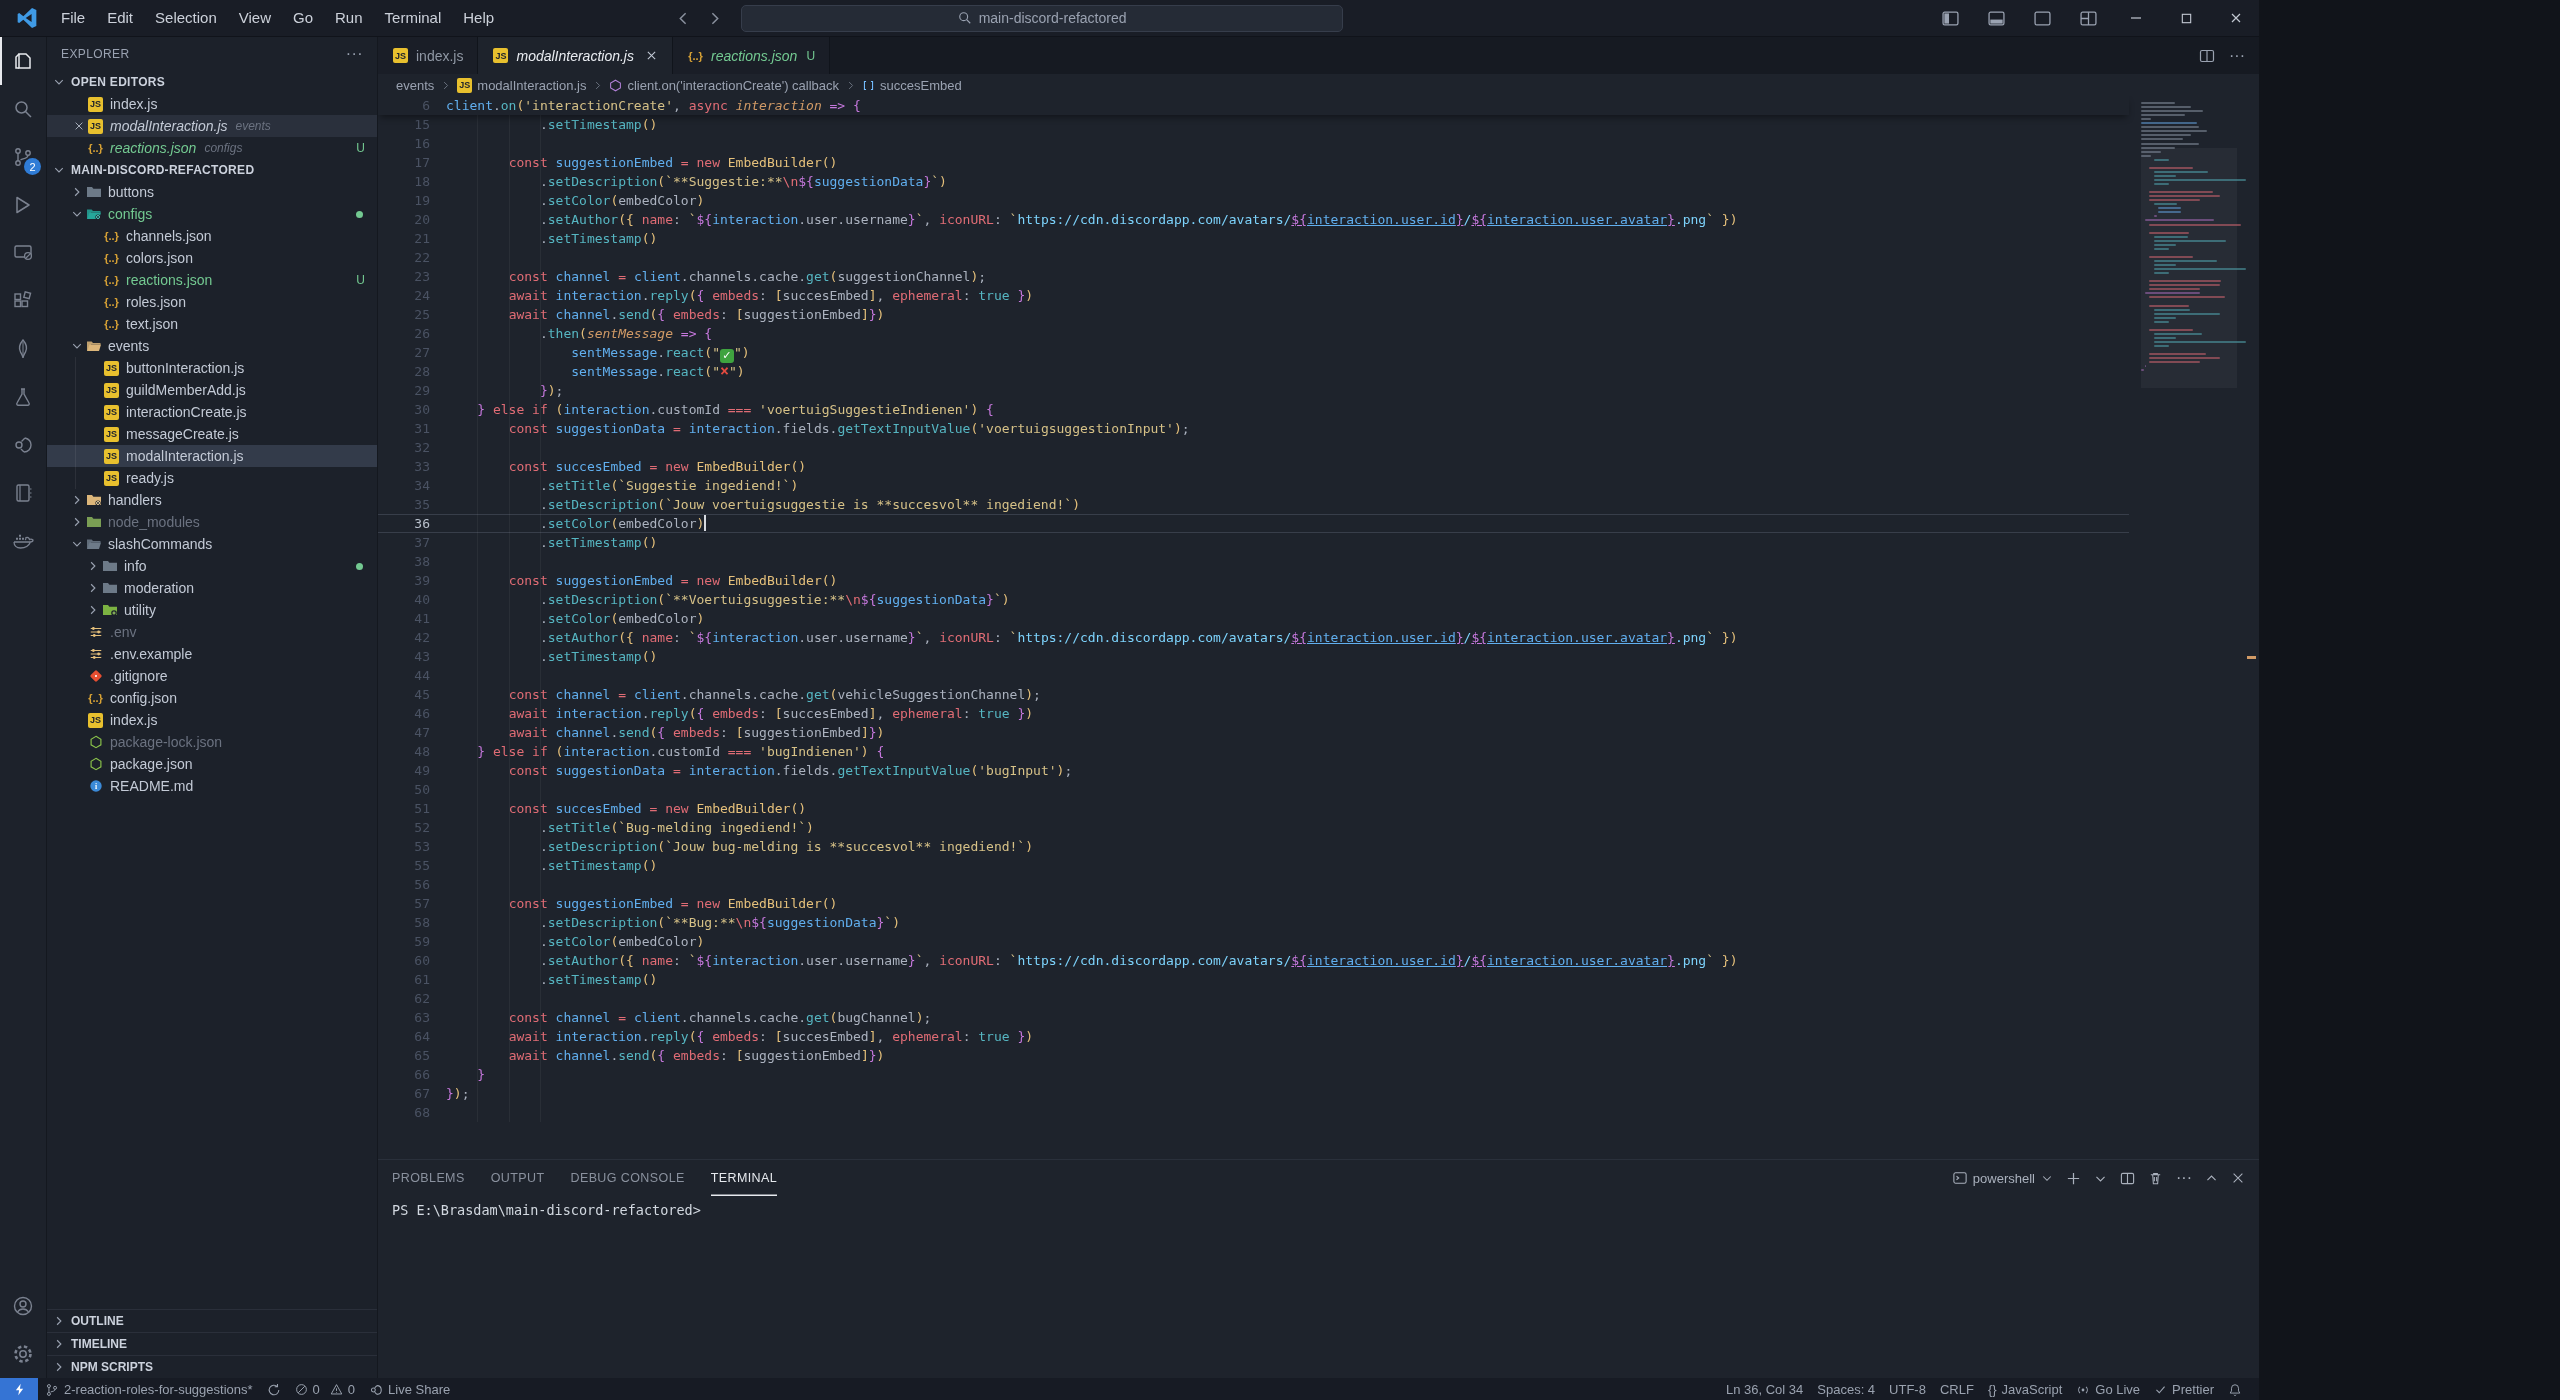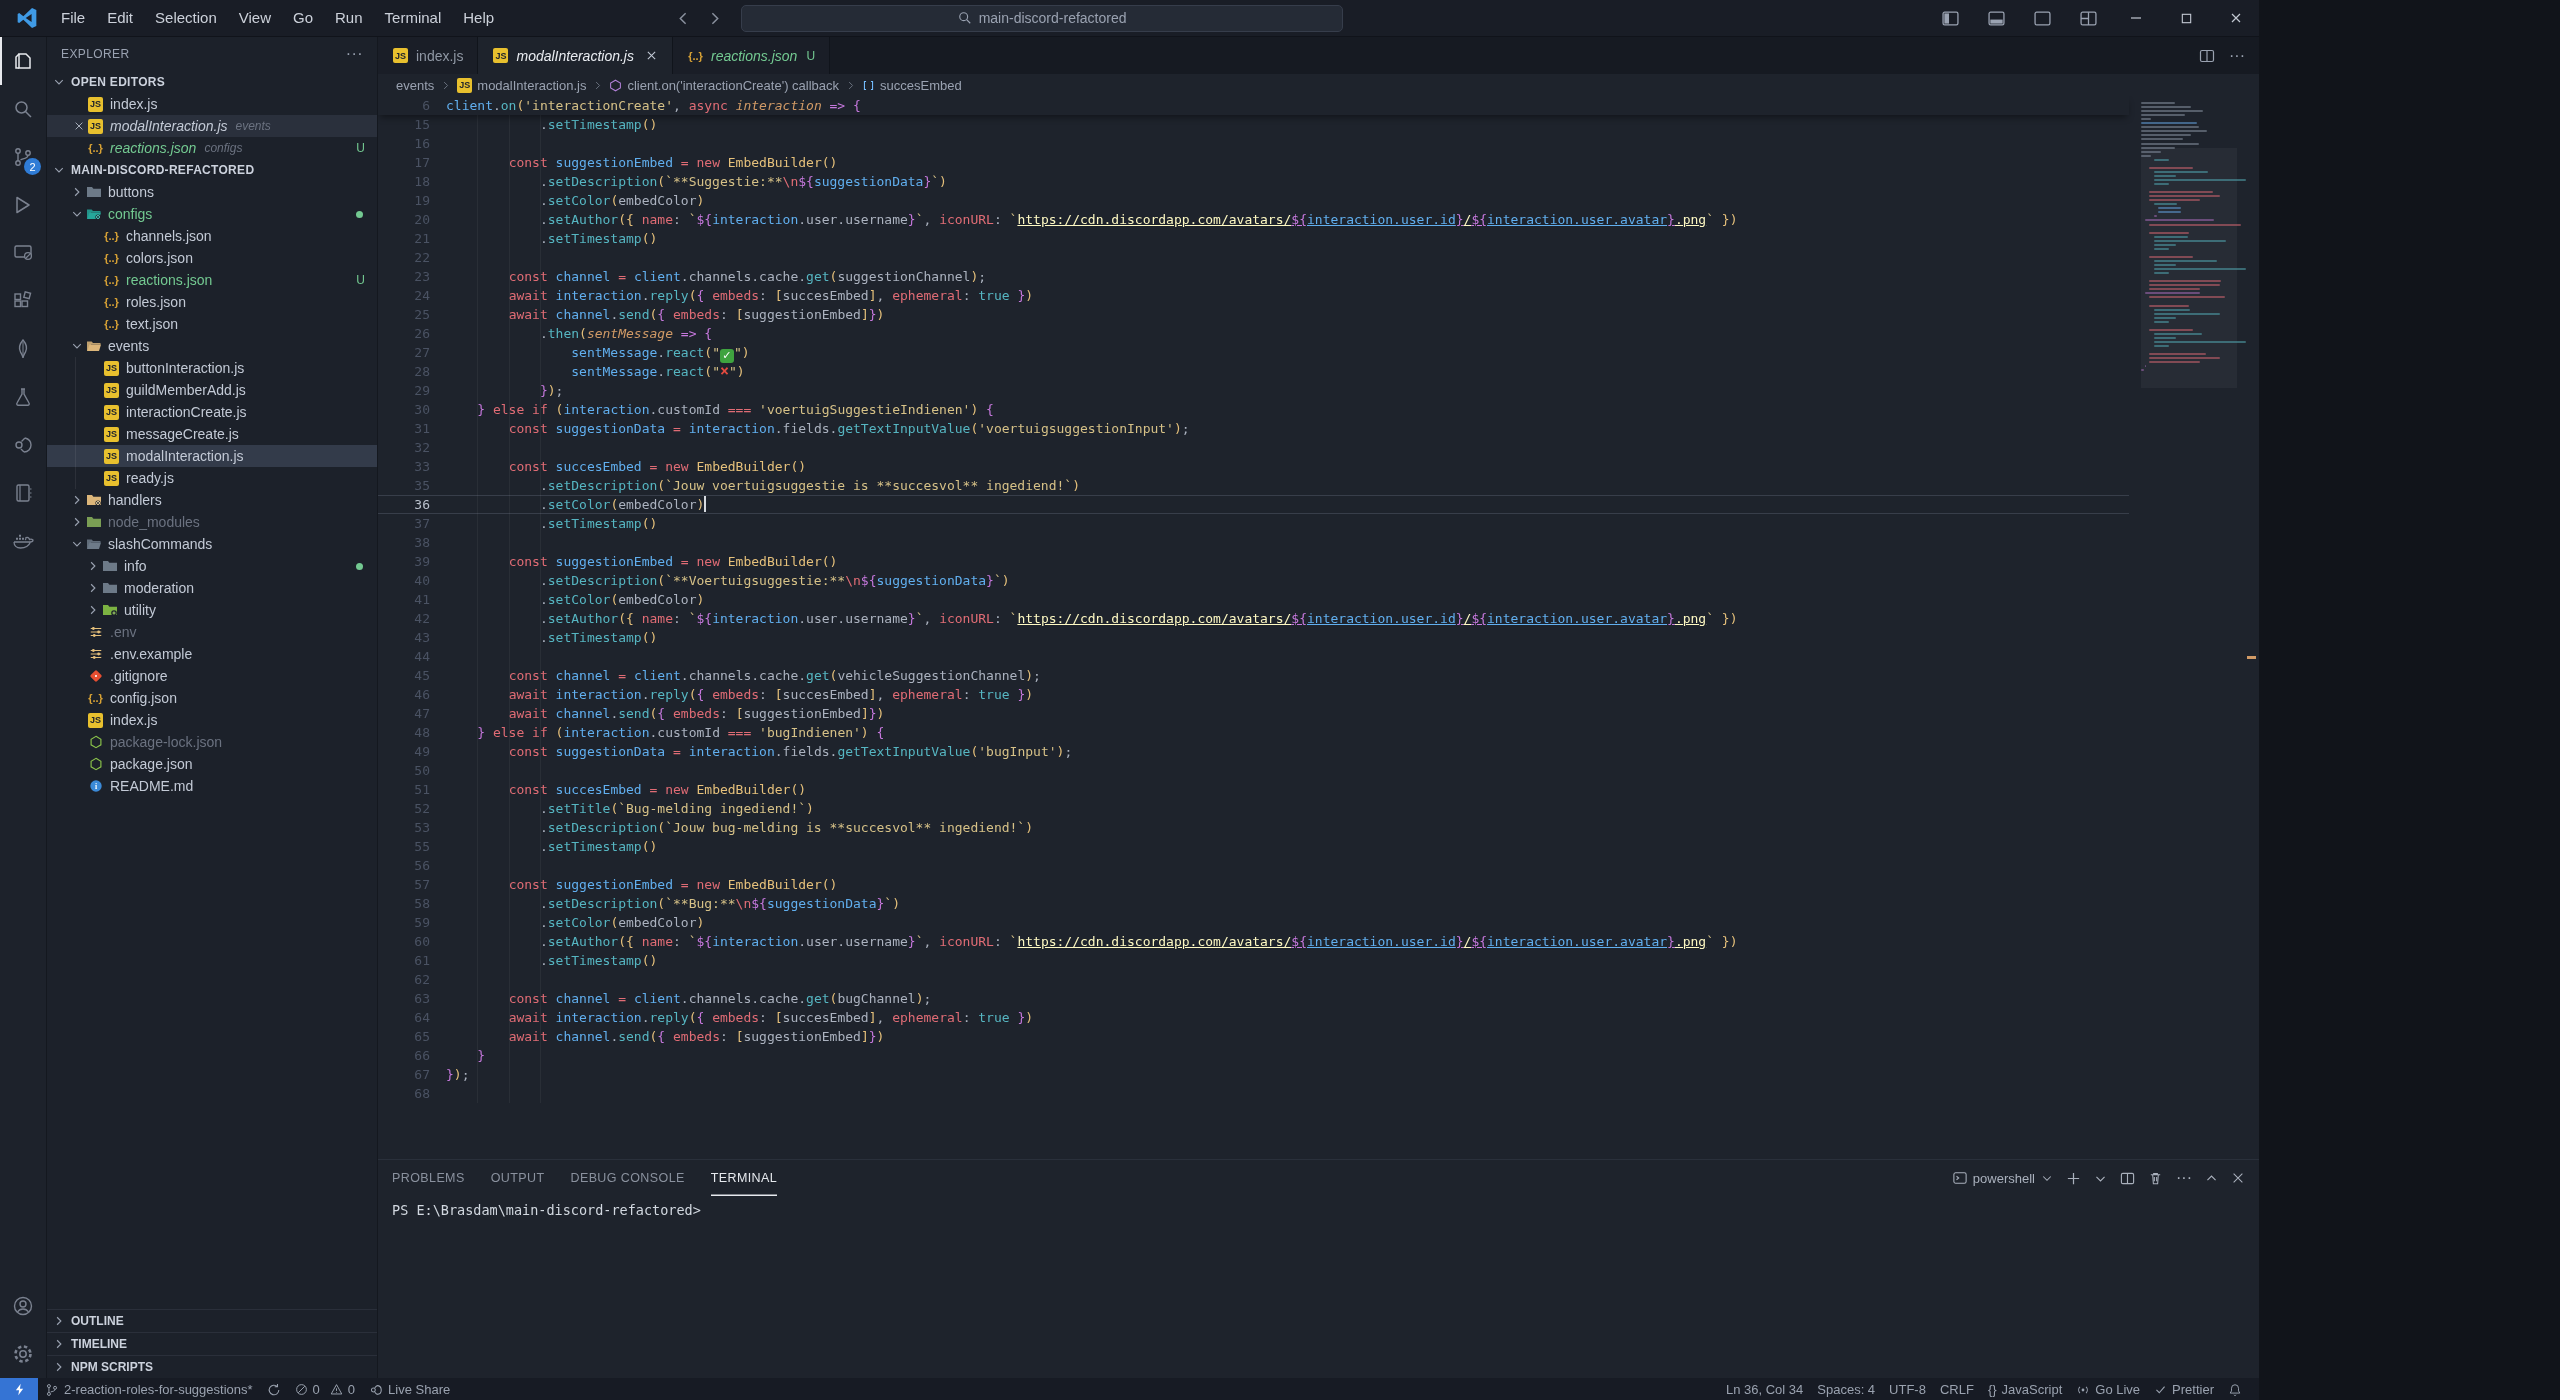--- a/index.html
+++ b/index.html
@@ -62,21 +62,21 @@
   .cl .num{display:inline-block;width:52px;text-align:right;margin-right:16px;color:#4a5263;font-family:"DejaVu Sans Mono",monospace;}
   .cl.cur{box-shadow:inset 0 1px 0 rgba(150,160,180,.22), inset 0 -1px 0 rgba(150,160,180,.22);}
   .cl.cur .num{color:#b9c0cc;}
   #lines{position:relative;}
   .cguide{position:absolute;top:0;bottom:0;width:1px;background:rgba(255,255,255,.05);}
   .caret{display:inline-block;width:2px;height:16px;background:#d7dae0;vertical-align:-3px;}
   .tk-ws{color:#abb2bf}.tk-kw{color:#e06c75}.tk-v{color:#61afef}.tk-fn{color:#56b6c2}
   .tk-cls{color:#e5c07b}.tk-str{color:#d6c187}.tk-esc{color:#e06c75}.tk-tpl{color:#c678dd}
   .tk-b1{color:#e5c07b}.tk-b2{color:#c678dd}.tk-op{color:#c678dd}
   .tk-param{color:#d19a66;font-style:italic}.tk-bool{color:#56b6c2}
-  .tk-lstr{color:#fef9c3;text-decoration:underline}.tk-ltpl{color:#c678dd;text-decoration:underline}.tk-lv{color:#61afef;text-decoration:underline}
+  .tk-lstr{color:#7dd3fc;}.tk-ltpl{color:#c678dd;text-decoration:underline}.tk-lv{color:#61afef;text-decoration:underline}
   .tk-emc{display:inline-block;width:14px;height:14px;line-height:14px;background:#3fa33f;color:#fff;font-size:11px;text-align:center;border-radius:3px;vertical-align:-2px;font-family:"DejaVu Sans",sans-serif;}
   .tk-emx{color:#e24b40;font-weight:bold;font-size:15px;}
   
   #minimap{position:absolute;top:0;right:22px;width:96px;bottom:0;}
   .mm-line{position:absolute;height:2px;border-radius:1px;opacity:.6;}
   #mm-slider{position:absolute;left:0;right:0;top:52px;height:240px;background:rgba(255,255,255,.045);}
   #ruler{position:absolute;top:0;right:0;width:22px;bottom:0;}
   #ruler-cursor{position:absolute;right:3px;width:9px;height:3px;background:#d19a66;top:560px;}
   
   #panel{height:218px;background:#1e232c;border-top:1px solid #2a303b;display:flex;flex-direction:column;}
@@ -708,20 +708,21 @@
               <div class="cl"><span class="num">24</span><span class="tk-ws">        </span><span class="tk-kw">await</span><span class="tk-ws"> </span><span class="tk-v">interaction</span><span class="tk-ws">.</span><span class="tk-fn">reply</span><span class="tk-b1">(</span><span class="tk-b2">{</span><span class="tk-ws"> </span><span class="tk-kw">embeds</span><span class="tk-ws">: </span><span class="tk-b1">[</span><span class="tk-ws">succesEmbed</span><span class="tk-b1">]</span><span class="tk-ws">, </span><span class="tk-kw">ephemeral</span><span class="tk-ws">: </span><span class="tk-bool">true</span><span class="tk-ws"> </span><span class="tk-b2">}</span><span class="tk-b1">)</span></div>
               <div class="cl"><span class="num">25</span><span class="tk-ws">        </span><span class="tk-kw">await</span><span class="tk-ws"> </span><span class="tk-v">channel</span><span class="tk-ws">.</span><span class="tk-fn">send</span><span class="tk-b1">(</span><span class="tk-b2">{</span><span class="tk-ws"> </span><span class="tk-kw">embeds</span><span class="tk-ws">: </span><span class="tk-b1">[</span><span class="tk-ws">suggestionEmbed</span><span class="tk-b1">]</span><span class="tk-b2">}</span><span class="tk-b1">)</span></div>
               <div class="cl"><span class="num">26</span><span class="tk-ws">            .</span><span class="tk-fn">then</span><span class="tk-b1">(</span><span class="tk-param">sentMessage</span><span class="tk-ws"> </span><span class="tk-op">=&gt;</span><span class="tk-ws"> </span><span class="tk-b2">{</span></div>
               <div class="cl"><span class="num">27</span><span class="tk-ws">                </span><span class="tk-v">sentMessage</span><span class="tk-ws">.</span><span class="tk-fn">react</span><span class="tk-b1">(</span><span class="tk-str">"</span><span class="tk-emc">✓</span><span class="tk-str">"</span><span class="tk-b1">)</span></div>
               <div class="cl"><span class="num">28</span><span class="tk-ws">                </span><span class="tk-v">sentMessage</span><span class="tk-ws">.</span><span class="tk-fn">react</span><span class="tk-b1">(</span><span class="tk-str">"</span><span class="tk-emx">×</span><span class="tk-str">"</span><span class="tk-b1">)</span></div>
               <div class="cl"><span class="num">29</span><span class="tk-ws">            </span><span class="tk-b2">}</span><span class="tk-b1">)</span><span class="tk-ws">;</span></div>
               <div class="cl"><span class="num">30</span><span class="tk-ws">    </span><span class="tk-b2">}</span><span class="tk-ws"> </span><span class="tk-kw">else</span><span class="tk-ws"> </span><span class="tk-kw">if</span><span class="tk-ws"> </span><span class="tk-b1">(</span><span class="tk-v">interaction</span><span class="tk-ws">.customId </span><span class="tk-kw">===</span><span class="tk-ws"> </span><span class="tk-str">'voertuigSuggestieIndienen'</span><span class="tk-b1">)</span><span class="tk-ws"> </span><span class="tk-b2">{</span></div>
               <div class="cl"><span class="num">31</span><span class="tk-ws">        </span><span class="tk-kw">const</span><span class="tk-ws"> </span><span class="tk-v">suggestionData</span><span class="tk-ws"> </span><span class="tk-kw">=</span><span class="tk-ws"> </span><span class="tk-v">interaction</span><span class="tk-ws">.fields.</span><span class="tk-fn">getTextInputValue</span><span class="tk-b1">(</span><span class="tk-str">'voertuigsuggestionInput'</span><span class="tk-b1">)</span><span class="tk-ws">;</span></div>
               <div class="cl"><span class="num">32</span></div>
               <div class="cl"><span class="num">33</span><span class="tk-ws">        </span><span class="tk-kw">const</span><span class="tk-ws"> </span><span class="tk-v">succesEmbed</span><span class="tk-ws"> </span><span class="tk-kw">=</span><span class="tk-ws"> </span><span class="tk-kw">new</span><span class="tk-ws"> </span><span class="tk-cls">EmbedBuilder</span><span class="tk-b1">()</span></div>
+              <div class="cl"><span class="num">34</span><span class="tk-ws">            .</span><span class="tk-fn">setTitle</span><span class="tk-b1">(</span><span class="tk-str">`Suggestie ingediend!`</span><span class="tk-b1">)</span></div>
               <div class="cl"><span class="num">35</span><span class="tk-ws">            .</span><span class="tk-fn">setDescription</span><span class="tk-b1">(</span><span class="tk-str">`Jouw voertuigsuggestie is **succesvol** ingediend!`</span><span class="tk-b1">)</span></div>
               <div class="cl cur"><span class="num">36</span><span class="tk-ws">            .</span><span class="tk-fn">setColor</span><span class="tk-b1">(</span><span class="tk-ws">embedColor</span><span class="tk-b1">)</span><span class="caret"></span></div>
               <div class="cl"><span class="num">37</span><span class="tk-ws">            .</span><span class="tk-fn">setTimestamp</span><span class="tk-b1">()</span></div>
               <div class="cl"><span class="num">38</span></div>
               <div class="cl"><span class="num">39</span><span class="tk-ws">        </span><span class="tk-kw">const</span><span class="tk-ws"> </span><span class="tk-v">suggestionEmbed</span><span class="tk-ws"> </span><span class="tk-kw">=</span><span class="tk-ws"> </span><span class="tk-kw">new</span><span class="tk-ws"> </span><span class="tk-cls">EmbedBuilder</span><span class="tk-b1">()</span></div>
               <div class="cl"><span class="num">40</span><span class="tk-ws">            .</span><span class="tk-fn">setDescription</span><span class="tk-b1">(</span><span class="tk-str">`**Voertuigsuggestie:**</span><span class="tk-esc">\n</span><span class="tk-tpl">${</span><span class="tk-v">suggestionData</span><span class="tk-tpl">}</span><span class="tk-str">`</span><span class="tk-b1">)</span></div>
               <div class="cl"><span class="num">41</span><span class="tk-ws">            .</span><span class="tk-fn">setColor</span><span class="tk-b1">(</span><span class="tk-ws">embedColor</span><span class="tk-b1">)</span></div>
               <div class="cl"><span class="num">42</span><span class="tk-ws">            .</span><span class="tk-fn">setAuthor</span><span class="tk-b1">({</span><span class="tk-ws"> </span><span class="tk-kw">name</span><span class="tk-ws">: </span><span class="tk-str">`</span><span class="tk-tpl">${</span><span class="tk-v">interaction</span><span class="tk-ws">.user.username</span><span class="tk-tpl">}</span><span class="tk-str">`</span><span class="tk-ws">, </span><span class="tk-kw">iconURL</span><span class="tk-ws">: </span><span class="tk-str">`</span><span class="tk-lstr">https://cdn.discordapp.com/avatars/</span><span class="tk-ltpl">${</span><span class="tk-lv">interaction.user.id</span><span class="tk-ltpl">}</span><span class="tk-lstr">/</span><span class="tk-ltpl">${</span><span class="tk-lv">interaction.user.avatar</span><span class="tk-ltpl">}</span><span class="tk-lstr">.png</span><span class="tk-str">`</span><span class="tk-ws"> </span><span class="tk-b1">})</span></div>
               <div class="cl"><span class="num">43</span><span class="tk-ws">            .</span><span class="tk-fn">setTimestamp</span><span class="tk-b1">()</span></div>
               <div class="cl"><span class="num">44</span></div>

